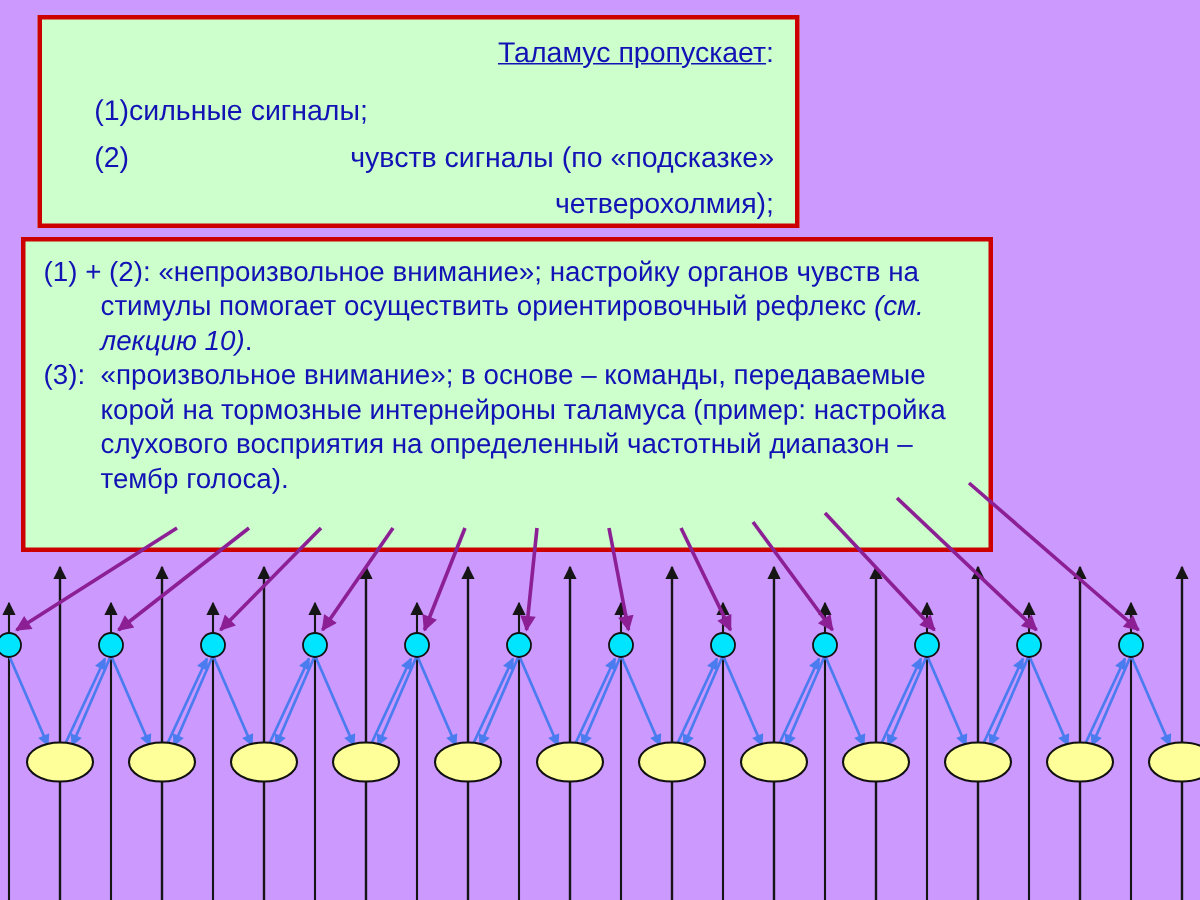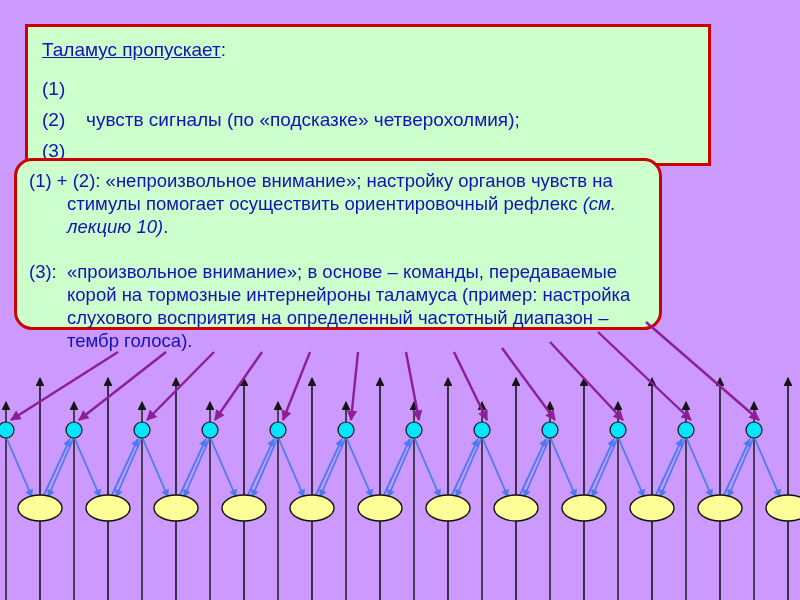--- a/index.html
+++ b/index.html
@@ -13,53 +13,55 @@
     margin: 0 auto;
   }
   .greenbox {
     position: absolute;
     background: var(--box-fill, #ccffcc);
     border: 3px solid var(--box-border, #cc0000);
     color: var(--text-color, #1111b7);
     z-index: 2;
   }
   #box1 {
-    left: 25px; top: 24px; width: 686px; height: 142px;
+    left: 25px; top: 10px; width: 508px; height: 142px;
     padding: 8px 14px 6px 14px;
     font-size: 19px;
+    text-align: right;
   }
   #box1 .title-row { line-height: 30px; margin-bottom: 8px; }
   #box1 .title-underline { text-decoration: underline; }
   .item { display: flex; line-height: 31px; }
   .item .num { width: 44px; flex: 0 0 44px; }
   #box2 {
-    left: 14px; top: 158px; width: 648px; height: 172px;
+    left: 14px; top: 158px; width: 648px; height: 210px;
     padding: 8px 10px 8px 12px;
-    font-size: 18.5px; line-height: 23px; border-radius: 18px;
+    font-size: 18.5px; line-height: 23px;
   }
   .hang { padding-left: 38px; text-indent: -38px; }
-  .hang + .hang { margin-top: 22px; }
+  .hang + .hang { margin-top: 0; }
   .it { font-style: italic; }
   svg.diagram {
     position: absolute; left: 0; top: 0;
     z-index: 3;
     pointer-events: none;
   }
 </style>
 </head>
 <body>
 
 <div class="slide">
 
   <div class="greenbox" id="box1">
     <div class="title-row">
       <span class="title-underline">Таламус пропускает</span><span>:</span>
     </div>
     <div class="item">
       <span class="num">(1)</span>
+      <span>сильные сигналы;</span>
     </div>
     <div class="item">
       <span class="num">(2)</span>
       <span>чувств сигналы (по «подсказке» четверохолмия);</span>
     </div>
     <div class="item">
       <span class="num">(3)</span>
     </div>
   </div>
 

